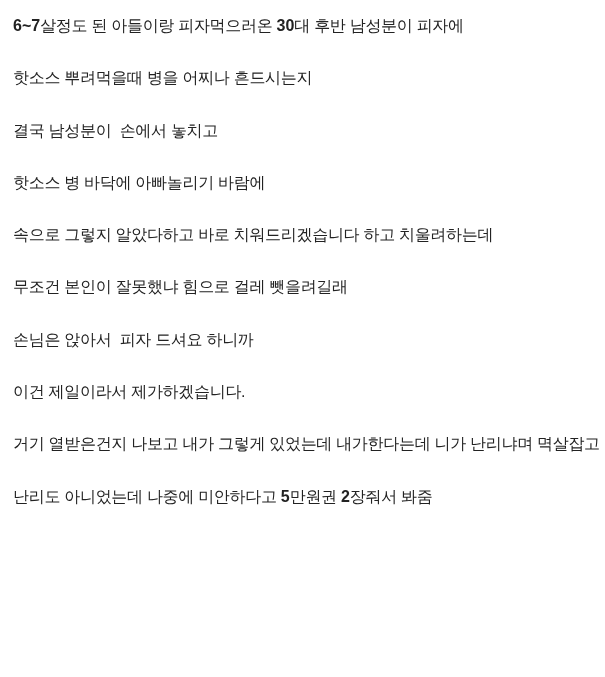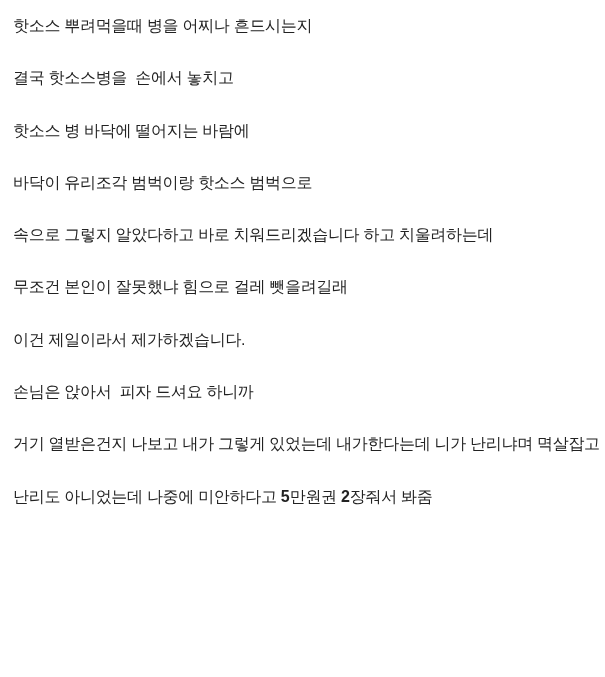--- a/index.html
+++ b/index.html
@@ -32,24 +32,24 @@
   .post-body p.line strong {
     font-weight: 700;
     letter-spacing: 0;
   }
 </style>
 </head>
 <body>
 
 <div class="page">
   <div class="post-body">
+      <p class="line"><strong>6~7</strong>살정도 된 아들이랑 피자먹으러온 <strong>30</strong>대 후반 남성분이 피자에</p>
       <p class="line">핫소스 뿌려먹을때 병을 어찌나 흔드시는지</p>
-      <p class="line">결국 핫소스병을  손에서 놓치고</p>
-      <p class="line">핫소스 병 바닥에 떨어지는 바람에</p>
-      <p class="line">바닥이 유리조각 범벅이랑 핫소스 범벅으로</p>
+      <p class="line">결국 남성분이  손에서 놓치고</p>
+      <p class="line">핫소스 병 바닥에 아빠놀리기 바람에</p>
       <p class="line">속으로 그렇지 알았다하고 바로 치워드리겠습니다 하고 치울려하는데</p>
       <p class="line">무조건 본인이 잘못했냐 힘으로 걸레 뺏을려길래</p>
+      <p class="line">손님은 앉아서  피자 드셔요 하니까</p>
       <p class="line">이건 제일이라서 제가하겠습니다.</p>
-      <p class="line">손님은 앉아서  피자 드셔요 하니까</p>
       <p class="line">거기 열받은건지 나보고 내가 그렇게 있었는데 내가한다는데 니가 난리냐며 멱살잡고</p>
       <p class="line">난리도 아니었는데 나중에 미안하다고 <strong>5</strong>만원권 <strong>2</strong>장줘서 봐줌</p>
     </div>
 </div>
 
 </body></html>

